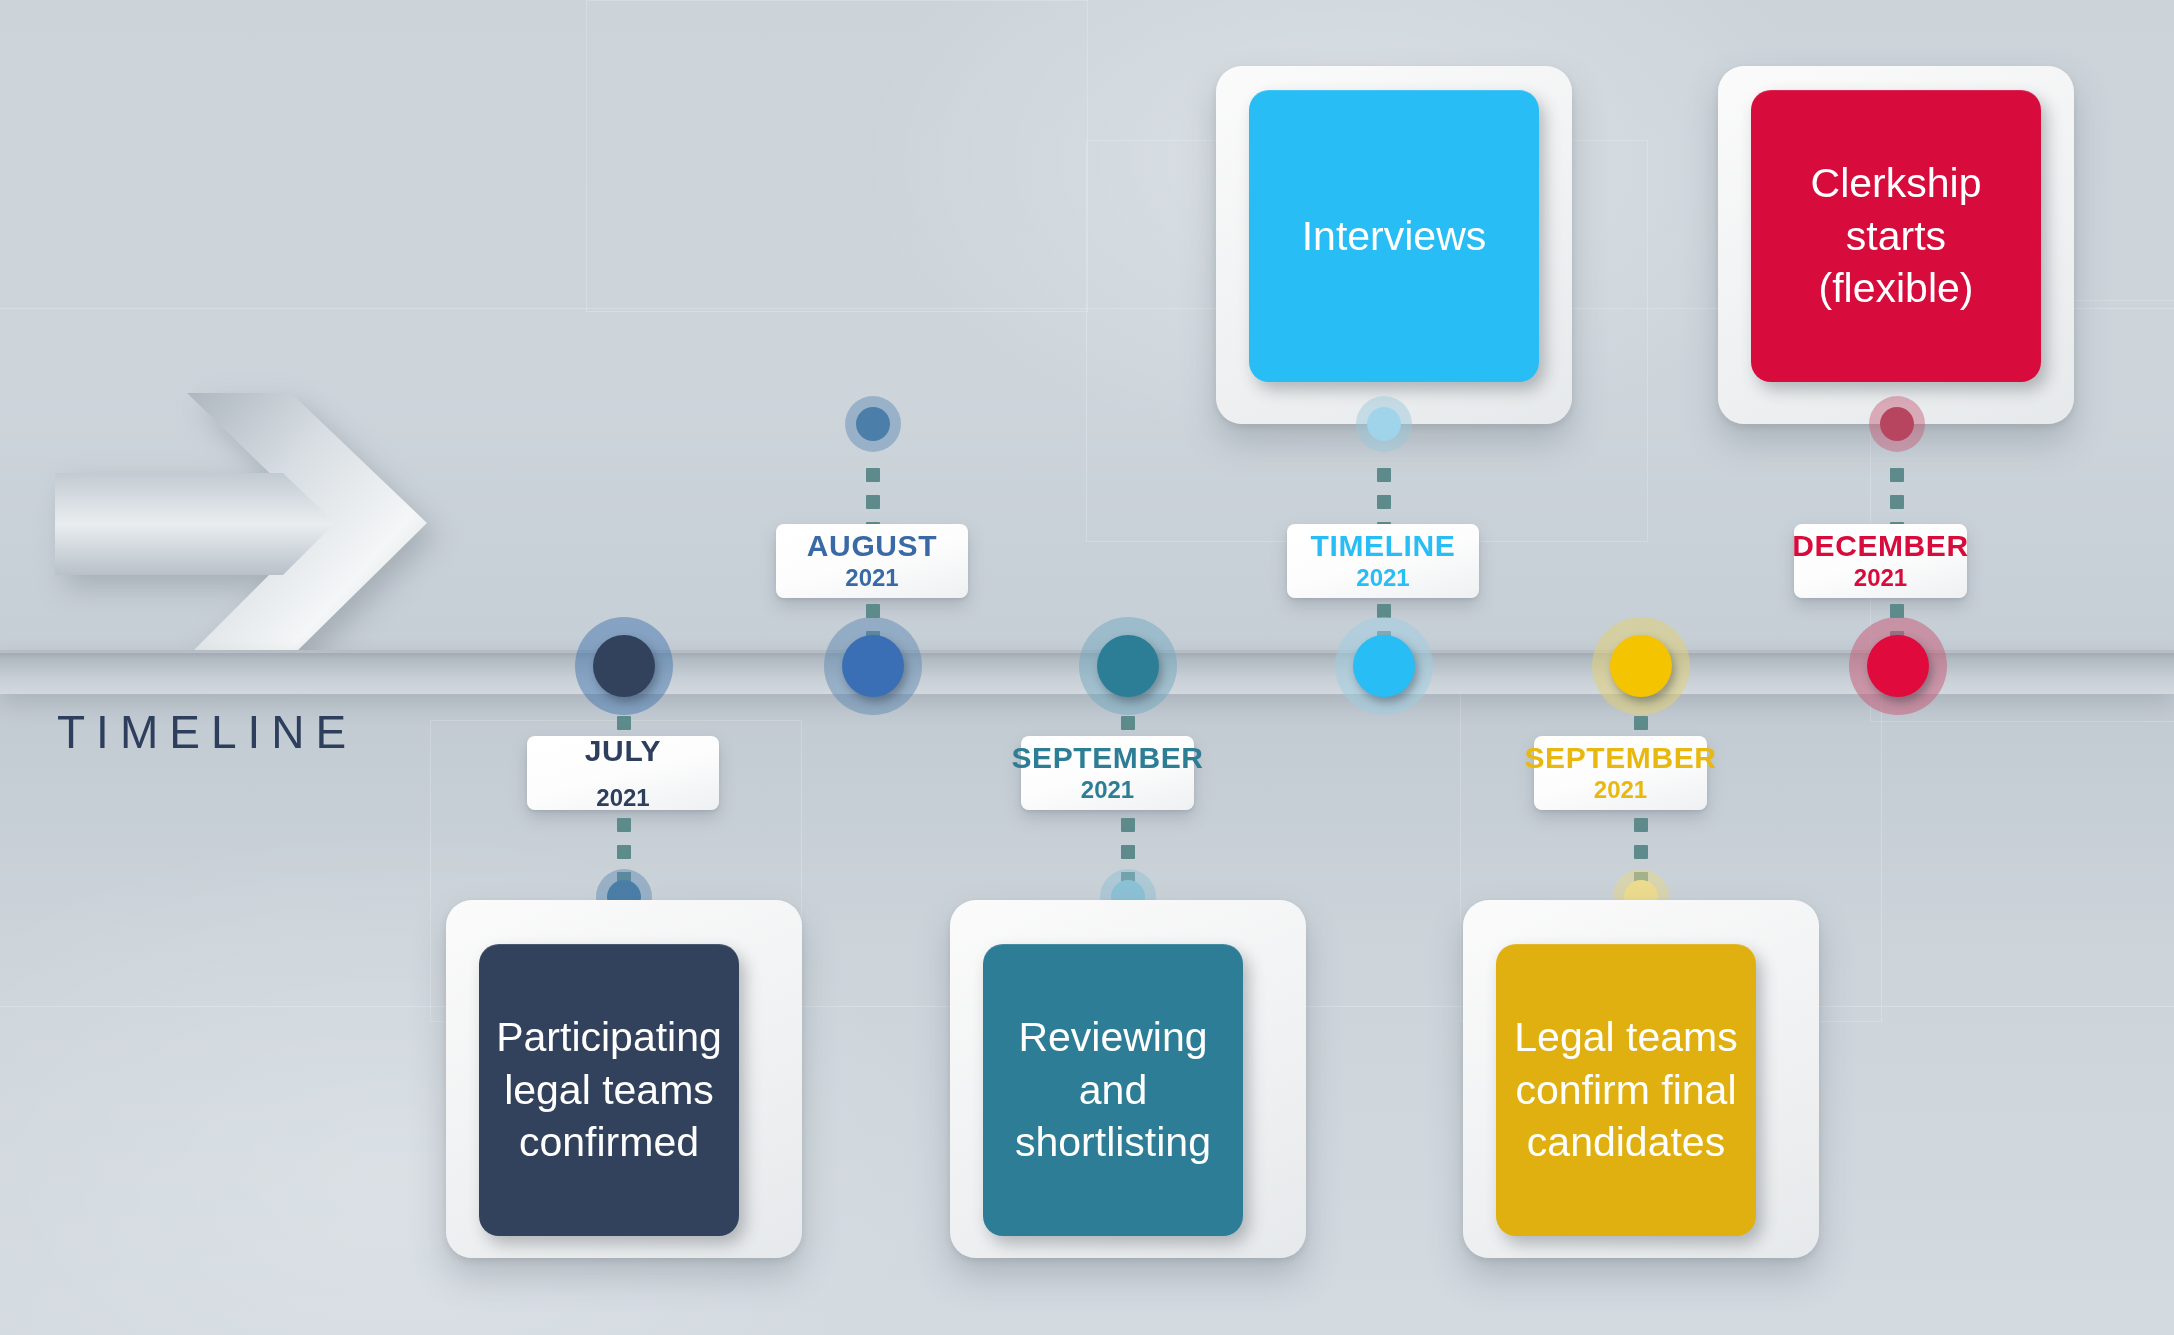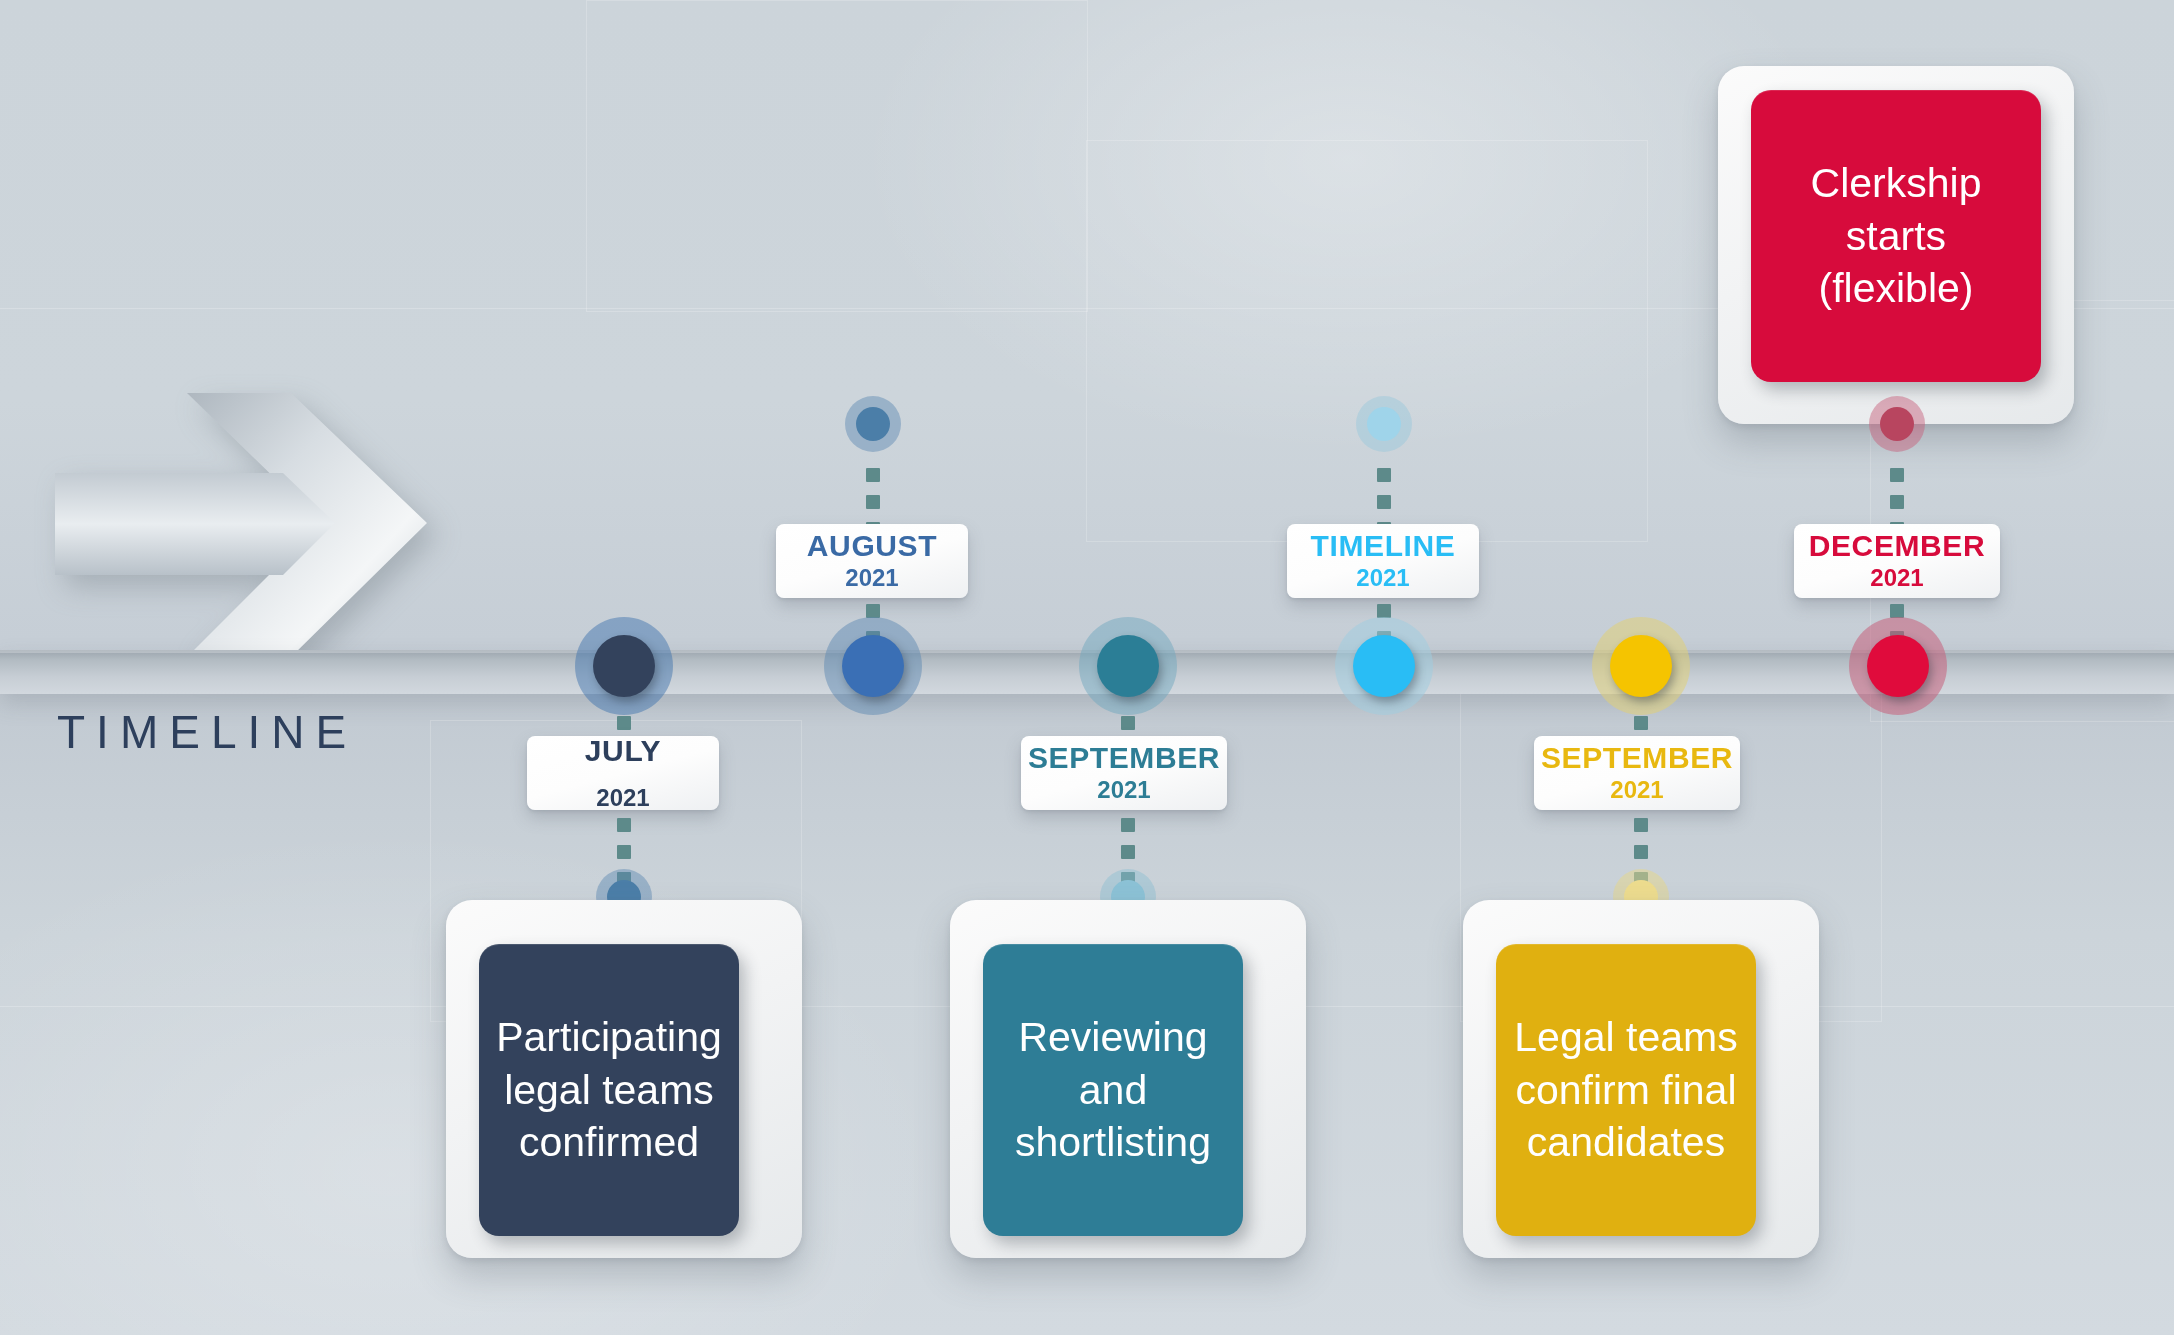--- a/index.html
+++ b/index.html
@@ -129,21 +129,21 @@
   .pill .mon {
     font-size: 30px;
     font-weight: bold;
     letter-spacing: 0.6px;
   }
   .pill .yr {
     font-size: 24px;
     font-weight: bold;
     margin-top: 4px;
   }
-  .pill.wide { width: 206px; }
+  .pill.wide { width: 173px; }
 
   
   .node {
     position: absolute;
     width: 98px;
     height: 98px;
     border-radius: 50%;
     display: flex;
     align-items: center;
     justify-content: center;
@@ -217,20 +217,25 @@
       <polygon fill="url(#agA)" points="142,8 246,8 382,138 246,272 142,272 276,138"></polygon>
       <polygon fill="url(#agB)" points="10,88 238,88 290,138 238,190 10,190"></polygon>
     </svg>
   </div>
 
   <div class="timeline-bar"></div>
 
   <div class="timeline-word">TIMELINE</div>
 
 
+  <div class="card-frame top-frame" style="left:1216px;">
+    <div class="card-inner top-inner" id="ci-october" style="background: rgb(41, 189, 245);">
+      <span class="card-text">Interviews</span>
+    </div>
+  </div>
 
   <div class="card-frame top-frame" style="left:1718px;">
     <div class="card-inner top-inner" id="ci-december" style="background: rgb(215, 11, 60);">
       <span class="card-text">Clerkship
 starts
 (flexible)</span>
     </div>
   </div>
 
   <div class="dot" style="left:845px; top:396px;  background:rgba(92,135,178,0.45);">

